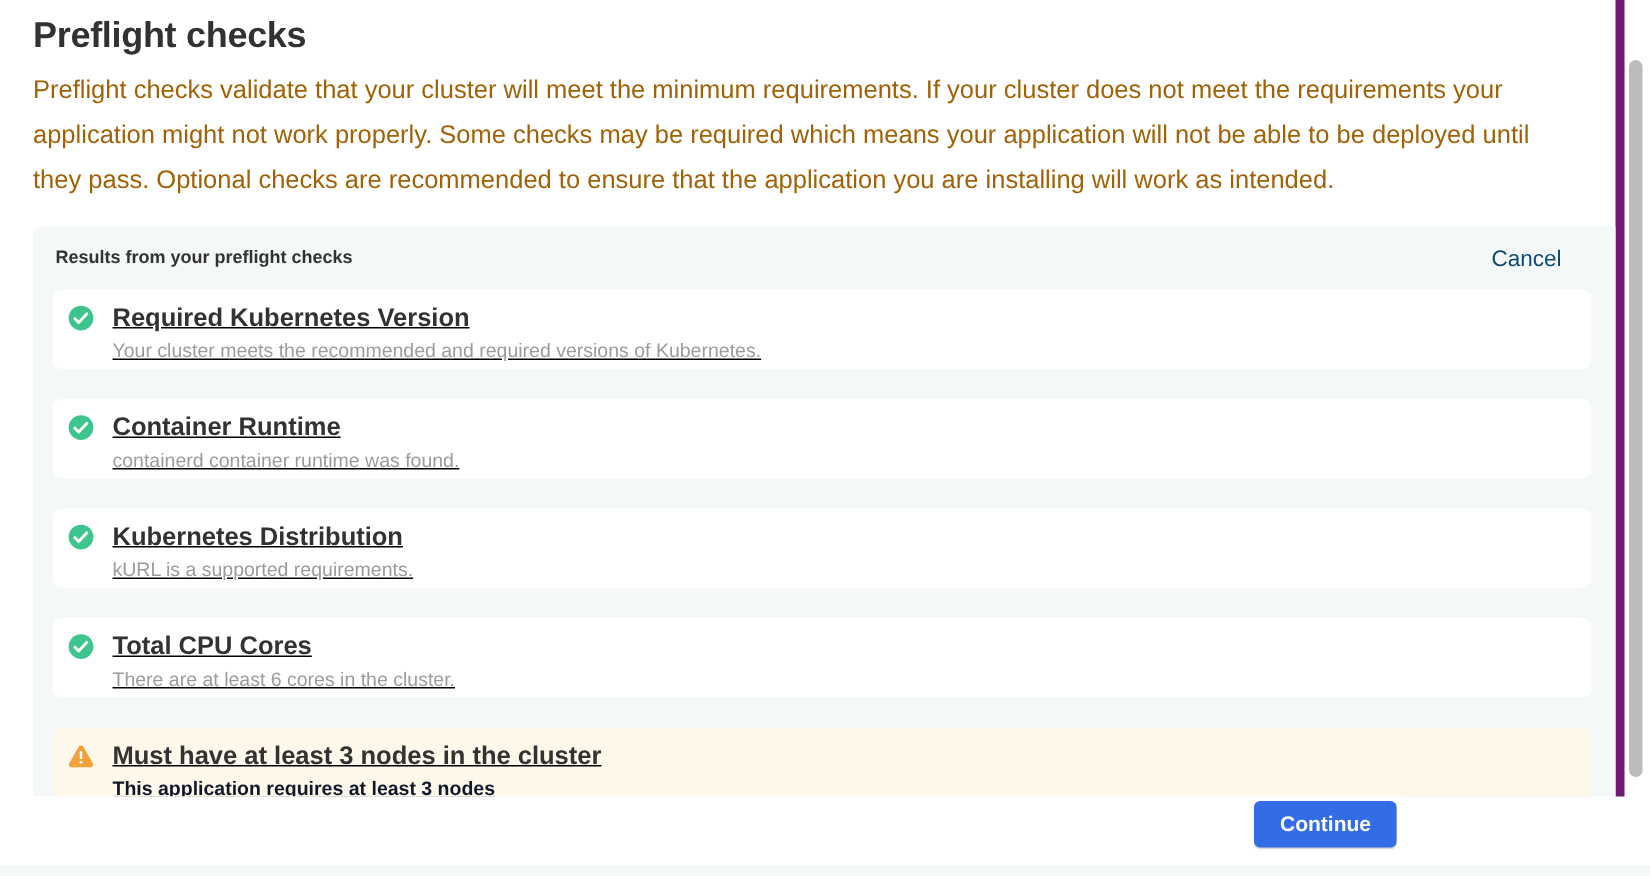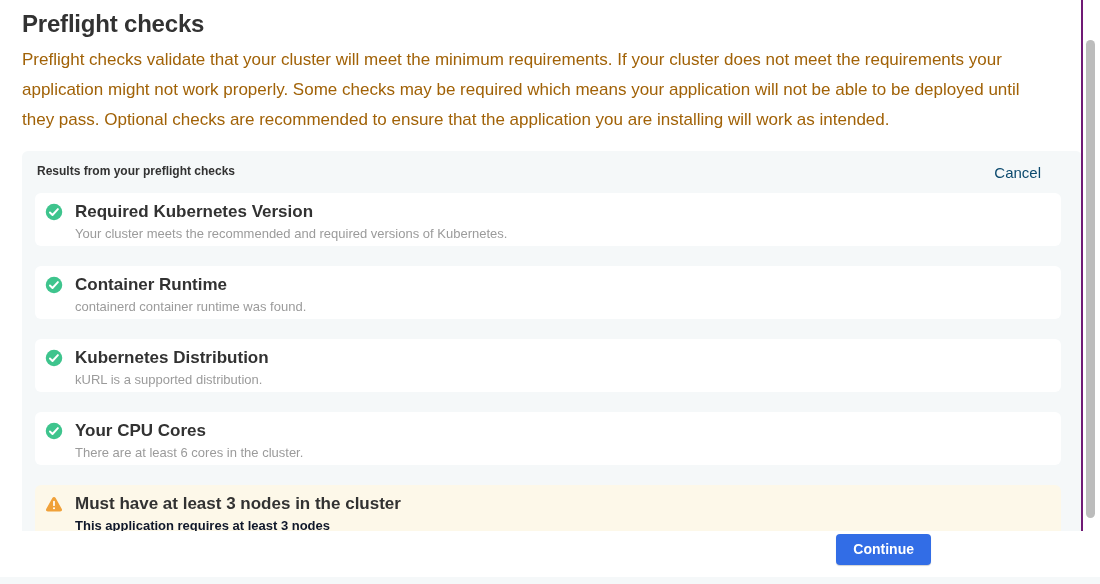--- a/index.html
+++ b/index.html
@@ -7,21 +7,21 @@
     width: 1100px; height: 584px;
     font-family: "Liberation Sans", sans-serif;
     background: #ffffff;
     overflow: hidden;
     position: relative;
   }
   
   .content {
     position: absolute; top: 0; left: 0;
     width: 1083px; height: 531px;
-    border-right: 2px solid #701a75;
+    border-right: 6px solid #701a75;
     overflow: hidden;
     background: #ffffff;
   }
   .page-title {
     margin: 10px 0 0 22px;
     font-size: 24px; font-weight: 700;
     color: #323232; letter-spacing: -0.2px;
   }
   .page-description {
     margin: 7px 30px 0 22px;
@@ -47,20 +47,21 @@
   .cancel-link {
     font-size: 15px; color: #0c4a6e; cursor: pointer;
   }
   .check-row {
     margin: 0 21px 20px 13px;
     height: 53px;
     background: #ffffff;
     border-radius: 6px;
     display: flex;
     padding: 9px 0 0 10px;
+    text-decoration: underline;
   }
   .check-row.warn { background: #fdf8e9; }
   .icon {
     width: 18px; height: 18px; flex: 0 0 18px;
     margin-top: 1px;
   }
   .icon svg { display: block; }
   .check-text { margin-left: 12px; }
   .check-title {
     font-size: 17px; font-weight: 700; color: #323232; line-height: 19px;
@@ -142,33 +143,33 @@
 
       <div class="check-row pass">
         <span class="icon">
           <svg viewBox="0 0 24 24" width="18" height="18">
             <circle cx="12" cy="12" r="11" fill="#3ec48d"></circle>
             <path d="M6.6 12.6l3.4 3.4 7.2-7.8" stroke="#ffffff" stroke-width="2.6" fill="none" stroke-linecap="round" stroke-linejoin="round"></path>
           </svg>
         </span>
         <div class="check-text">
           <div class="check-title">Kubernetes Distribution</div>
-          <div class="check-message">kURL is a supported distribution.</div>
+          <div class="check-message">kURL is a supported requirements.</div>
         </div>
       </div>
 
       <div class="check-row pass">
         <span class="icon">
           <svg viewBox="0 0 24 24" width="18" height="18">
             <circle cx="12" cy="12" r="11" fill="#3ec48d"></circle>
             <path d="M6.6 12.6l3.4 3.4 7.2-7.8" stroke="#ffffff" stroke-width="2.6" fill="none" stroke-linecap="round" stroke-linejoin="round"></path>
           </svg>
         </span>
         <div class="check-text">
-          <div class="check-title">Your CPU Cores</div>
+          <div class="check-title">Total CPU Cores</div>
           <div class="check-message">There are at least 6 cores in the cluster.</div>
         </div>
       </div>
 
       <div class="check-row warn">
         <span class="icon">
           <svg viewBox="0 0 24 24" width="18" height="18">
             <path d="M12 2.6c.9 0 1.7.5 2.2 1.3l8.2 14.6c.9 1.6-.2 3.5-2.2 3.5H3.8c-2 0-3.1-1.9-2.2-3.5L9.8 3.9c.5-.8 1.3-1.3 2.2-1.3z" fill="#f0a139"></path>
             <rect x="10.85" y="7.6" width="2.3" height="7.2" rx="1.15" fill="#ffffff"></rect>
             <circle cx="12" cy="17.6" r="1.35" fill="#ffffff"></circle>

